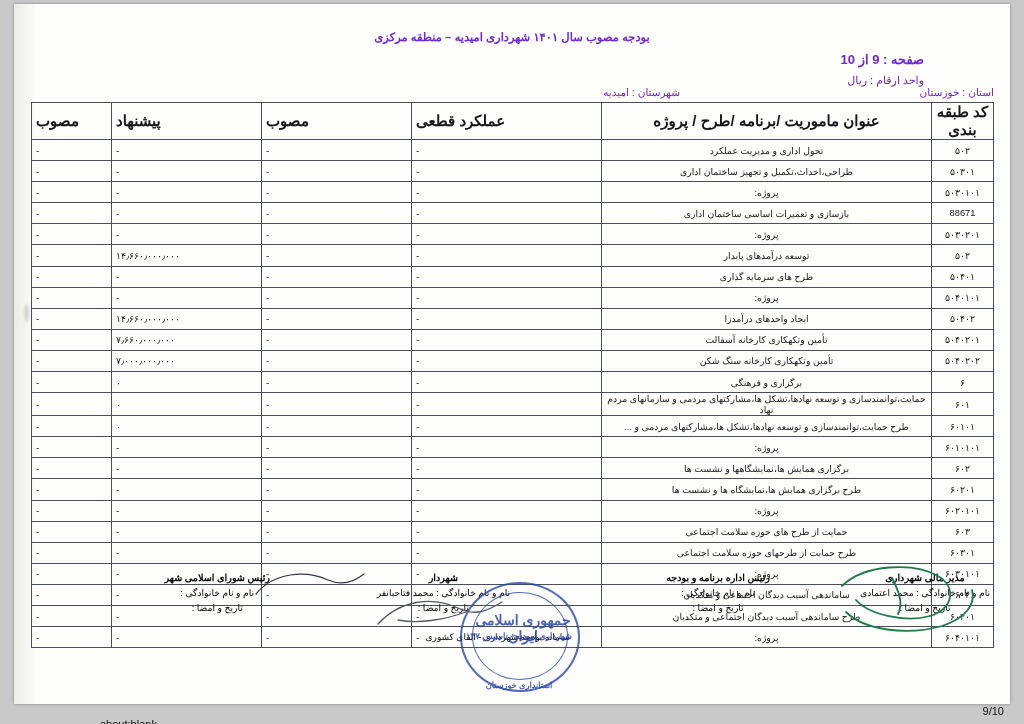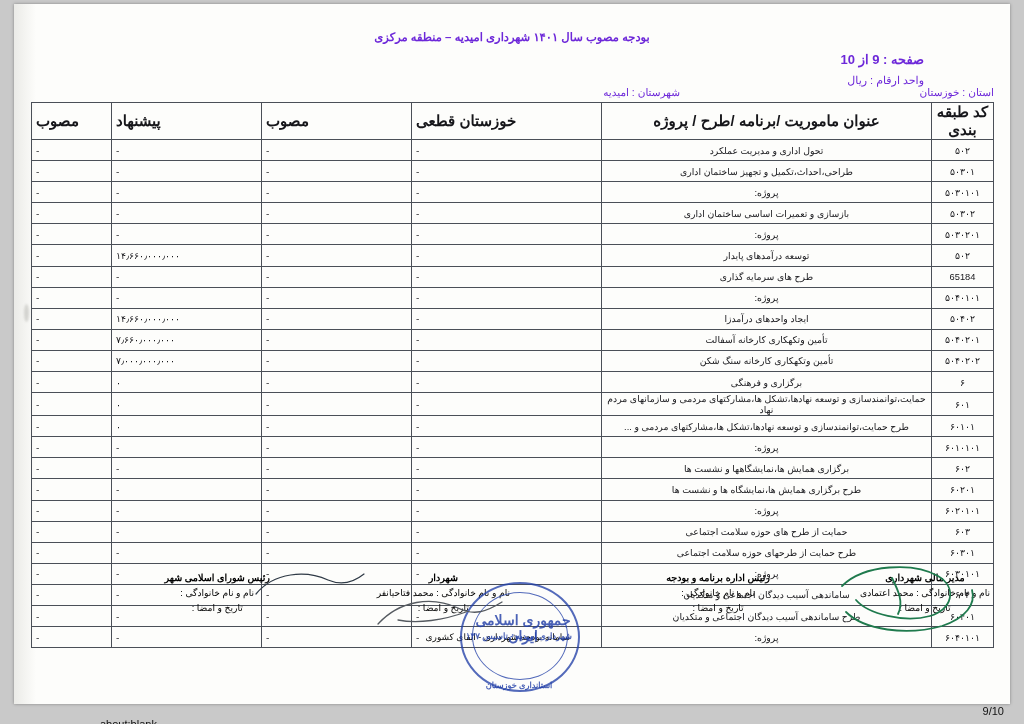--- a/index.html
+++ b/index.html
@@ -166,21 +166,21 @@
           <col style="width:330px">
           <col style="width:190px">
         <col style="width:150px">
           <col style="width:150px">
           <col style="width:80px">
       </colgroup>
       <thead>
         <tr>
           <th class="c-code">کد طبقه بندی</th>
           <th class="c-title">عنوان ماموریت /برنامه /طرح / پروژه</th>
-          <th class="c-final">خوزستان قطعی</th>
+          <th class="c-final">عملکرد قطعی</th>
           <th class="c-appr">مصوب</th>
           <th class="c-prop">پیشنهاد</th>
           <th class="c-appr2">مصوب</th>
         </tr>
       </thead>
       <tbody id="table-body">
           <tr>
             <td class="c-code">۵۰۲</td>
             <td class="c-title">تحول اداری و مدیریت عملکرد</td>
             <td class="c-final num">-</td>
@@ -198,21 +198,21 @@
           </tr>
           <tr>
             <td class="c-code">۵۰۳۰۱۰۱</td>
             <td class="c-title">پروژه:</td>
             <td class="c-final num">-</td>
             <td class="c-appr num">-</td>
             <td class="c-prop num">-</td>
             <td class="c-appr2 num">-</td>
           </tr>
           <tr>
-            <td class="c-code">۵۰۳۰۲</td>
+            <td class="c-code">88671</td>
             <td class="c-title">بازسازی و تعمیرات اساسی ساختمان اداری</td>
             <td class="c-final num">-</td>
             <td class="c-appr num">-</td>
             <td class="c-prop num">-</td>
             <td class="c-appr2 num">-</td>
           </tr>
           <tr>
             <td class="c-code">۵۰۳۰۲۰۱</td>
             <td class="c-title">پروژه:</td>
             <td class="c-final num">-</td>
@@ -222,21 +222,21 @@
           </tr>
           <tr>
             <td class="c-code">۵۰۲</td>
             <td class="c-title">توسعه درآمدهای پایدار</td>
             <td class="c-final num">-</td>
             <td class="c-appr num">-</td>
             <td class="c-prop num">۱۴٫۶۶۰٫۰۰۰٫۰۰۰</td>
             <td class="c-appr2 num">-</td>
           </tr>
           <tr>
-            <td class="c-code">65184</td>
+            <td class="c-code">۵۰۴۰۱</td>
             <td class="c-title">طرح های سرمایه گذاری</td>
             <td class="c-final num">-</td>
             <td class="c-appr num">-</td>
             <td class="c-prop num">-</td>
             <td class="c-appr2 num">-</td>
           </tr>
           <tr>
             <td class="c-code">۵۰۴۰۱۰۱</td>
             <td class="c-title">پروژه:</td>
             <td class="c-final num">-</td>

